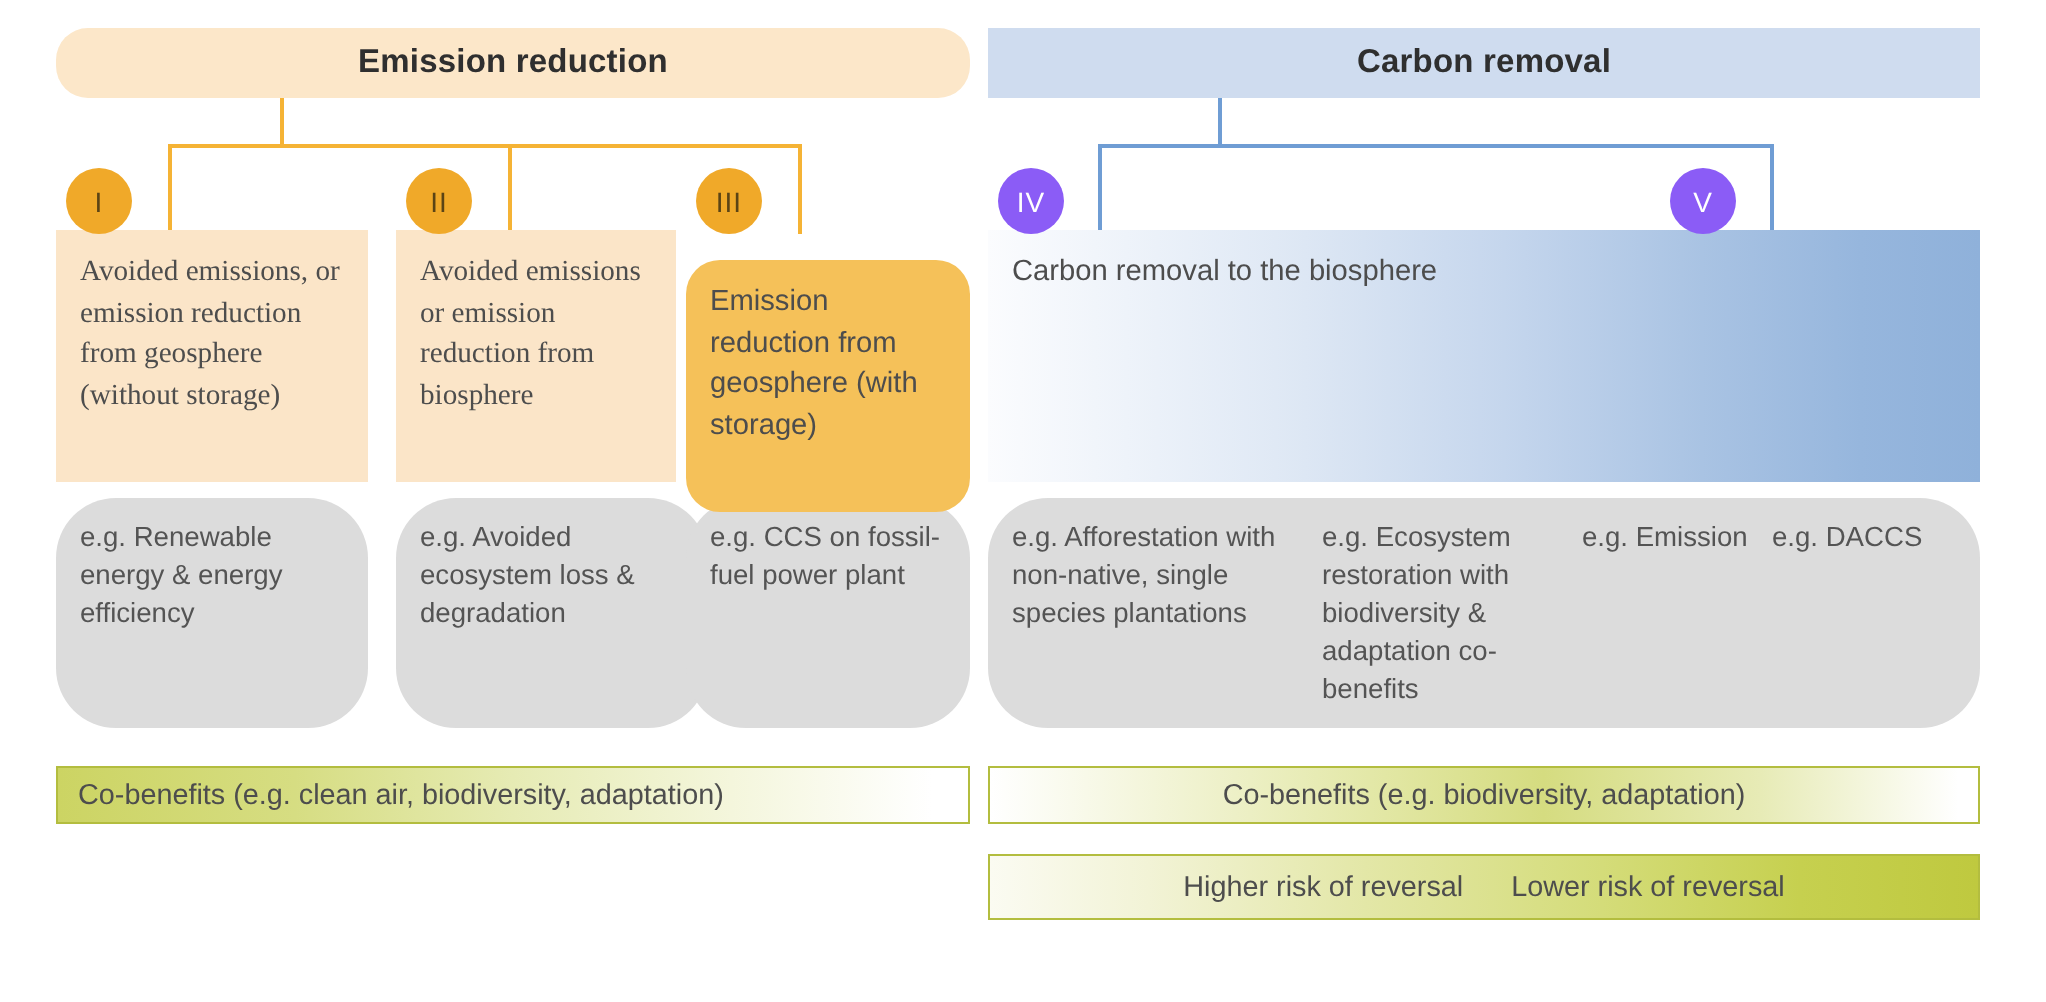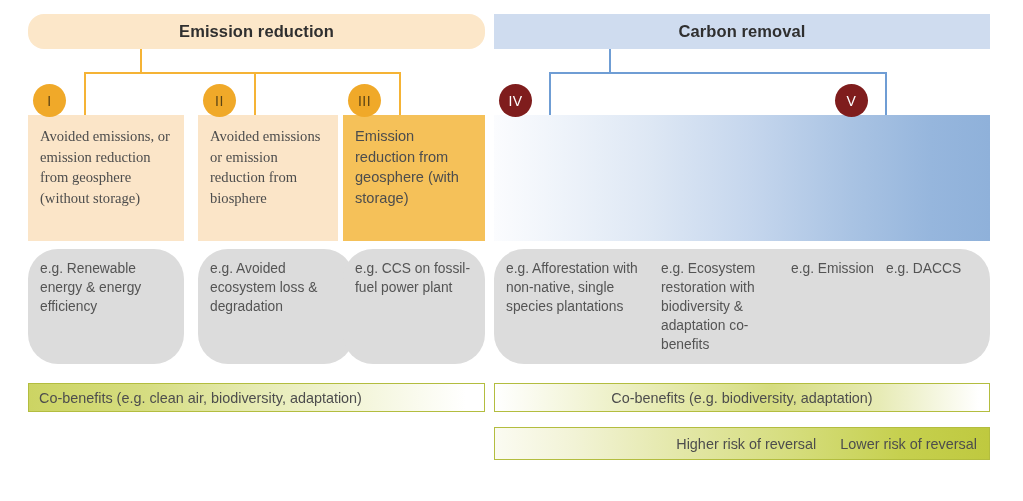--- a/index.html
+++ b/index.html
@@ -20,21 +20,21 @@
   .hdr-cr{background:#cfdcef;}
 
   
   .badge{
     border-radius:50%;
     display:flex;align-items:center;justify-content:center;
     font-size:14px;font-weight:400;color:#ffffff;
     z-index:6;letter-spacing:.5px;
   }
   .badge-o{background:#f0a929;color:#5b4415;}
-  .badge-b{background:#7f1d1d;color:#ffffff;}
+  .badge-b{background:#8b5cf6;color:#ffffff;}
 
   
   .cbox{
     font-size:14.6px;line-height:20.5px;color:#4d4d4d;
     padding:11px 12px 10px 12px;
     z-index:3;
   }
   .cbox-light{background:#fbe5c8;font-family:Liberation Serif, serif;}
   .cbox-dark{background:#f5c159;}
   .cbox-blue{
@@ -58,21 +58,21 @@
   .bar-cb-left{
     background:linear-gradient(to right,#ccd463 0%,#d6dd82 26%,#e6ebb4 50%,#f4f6dc 74%,#ffffff 96%);
     padding-left:10px;
   }
   .bar-cb-right{
     background:linear-gradient(to right,#ffffff 0%,#f2f4d6 18%,#e2e7a4 40%,#d5dc80 56%,#e7ebb6 78%,#ffffff 98%);
     justify-content:center;
   }
   .bar-risk{
     background:linear-gradient(to right,#fbfbf2 0%,#f2f3d6 16%,#e3e7a7 38%,#d4dc79 62%,#c6d04f 82%,#bfc93f 100%);
-    justify-content:flex-end;
+    justify-content:center;
     padding:0 12px;
     gap:24px;
   }
 
   
   .ln{position:absolute;}
   .ln-o{background:#f5b335;}
   .ln-b{background:#6f9dd4;}
 </style>
 </head>
@@ -97,21 +97,21 @@
 <div class="abs badge badge-o" style="left:348px;top:84px;width:33px;height:33px;">
   <span>III</span>
 </div>
 
 <div class="abs cbox cbox-light" style="left:28px;top:115px;width:156px;height:126px;">
   <span>Avoided emissions, or emission reduction from geosphere (without storage)</span>
 </div>
 <div class="abs cbox cbox-light" style="left:198px;top:115px;width:140px;height:126px;">
   <span>Avoided emissions or emission reduction from biosphere</span>
 </div>
-<div class="abs cbox cbox-dark" style="left:343px;top:115px;width:142px;height:126px;">
+<div class="abs cbox cbox-dark" style="left:343px;top:130px;width:142px;height:126px;border-radius:17px;">
   <span>Emission reduction from geosphere (with storage)</span>
 </div>
 
 <div class="abs ebox" style="left:28px;top:249px;width:156px;height:115px;">
   <span>e.g. Renewable energy &amp; energy efficiency</span>
 </div>
 <div class="abs ebox" style="left:198px;top:249px;width:156px;height:115px;">
   <span>e.g. Avoided ecosystem loss &amp; degradation</span>
 </div>
 <div class="abs ebox" style="left:343px;top:249px;width:142px;height:115px;">
@@ -132,20 +132,23 @@
 <div class="ln ln-b" style="left:885px;top:72px;width:2px;height:45px;"></div>
 
 <div class="abs badge badge-b" style="left:499px;top:84px;width:33px;height:33px;">
   <span>IV</span>
 </div>
 <div class="abs badge badge-b" style="left:835px;top:84px;width:33px;height:33px;">
   <span>V</span>
 </div>
 
 <div class="abs cbox cbox-blue" style="left:494px;top:115px;width:496px;height:126px;padding:0;">
+  <div class="abs" style="left:12px;top:11px;width:330px;">
+    <span style="font-size:14.6px;line-height:20.5px;color:#4d4d4d;">Carbon removal to the biosphere</span>
+  </div>
 </div>
 
 <div class="abs ebox" style="left:494px;top:249px;width:496px;height:115px;padding:0;">
   <div class="abs" style="left:12px;top:10px;width:132px;font-size:13.8px;line-height:19px;color:#545454;">
     <span>e.g. Afforestation with non-native, single species plantations</span>
   </div>
   <div class="abs" style="left:167px;top:10px;width:118px;font-size:13.8px;line-height:19px;color:#545454;">
     <span>e.g. Ecosystem restoration with biodiversity &amp; adaptation co-benefits</span>
   </div>
   <div class="abs" style="left:297px;top:10px;width:95px;font-size:13.8px;line-height:19px;color:#545454;">

